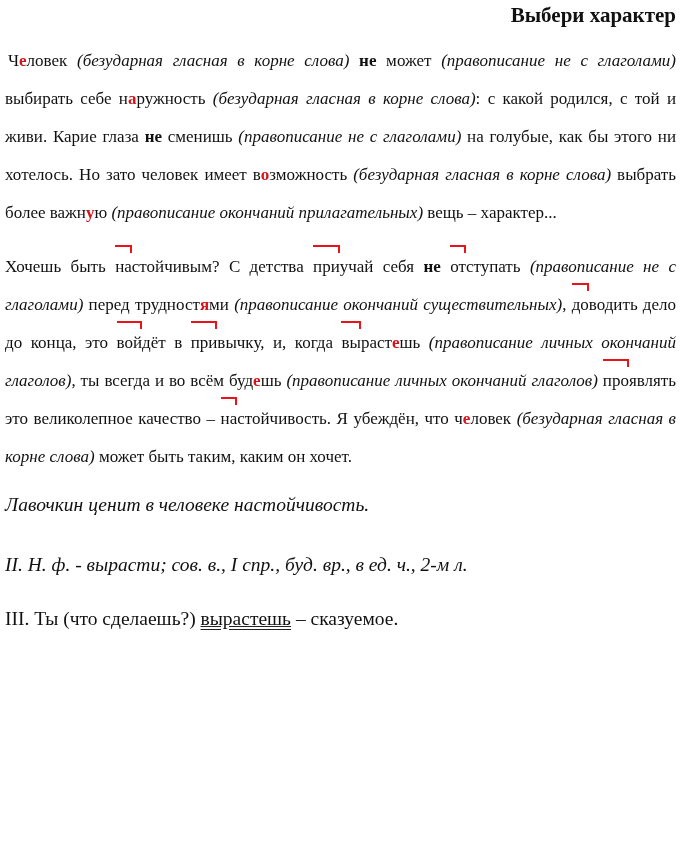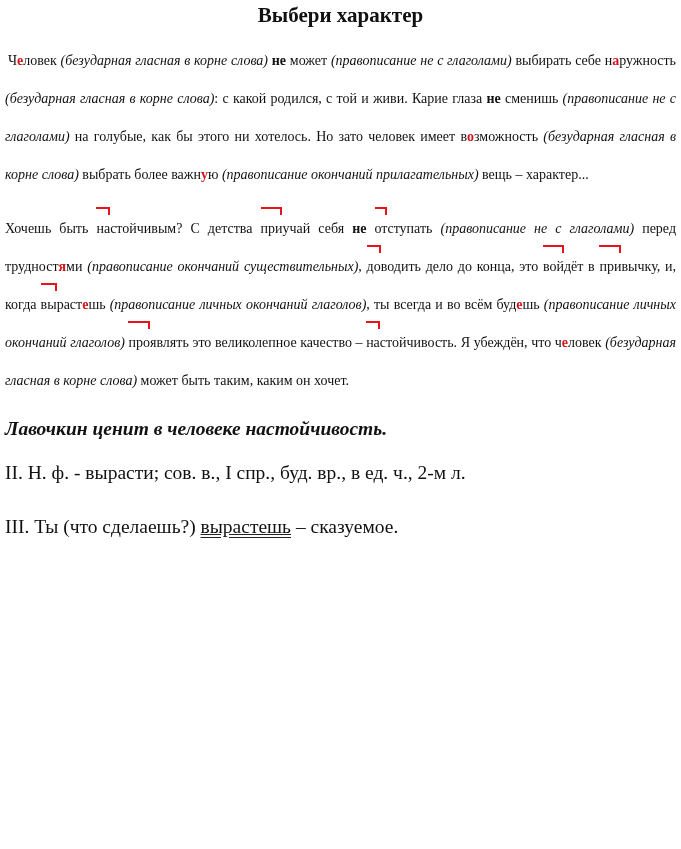--- a/index.html
+++ b/index.html
@@ -15,30 +15,30 @@
       font-family: "Liberation Serif", "DejaVu Serif", serif;
       color: #111111;
     }
     .page {
       position: absolute;
       left: 5px;
       top: 0;
       width: 671px;
     }
     .title {
-      text-align: center;
+      text-align: right;
       font-weight: bold;
       font-size: 21px;
       margin: 0;
       padding-top: 2px;
       height: 40px;
       line-height: 26px;
     }
     .para {
-      font-size: 14px;
+      font-size: 17px;
       line-height: 38px;
       text-align: justify;
       margin: 0;
     }
     .para.p1 { text-indent: 3px; margin-top: 0; }
     .para.p2 { margin-top: 16px; }
     .it { font-style: italic; }
     .b { font-weight: bold; }
     .red {
       color: #d4141b;
@@ -54,32 +54,32 @@
       left: 0;
       right: 0;
       top: -3px;
       height: 8px;
       border-top: 2px solid #e8141c;
       border-right: 2px solid #e8141c;
       box-sizing: border-box;
     }
     .summary {
       font-size: 19.5px;
-      font-weight: bold;
+      font-weight: normal;
       font-style: italic;
       margin: 16px 0 0 0;
       line-height: 26px;
     }
     .analysis {
       font-size: 19.5px;
       margin: 0;
       line-height: 26px;
     }
     .analysis.a1 { margin-top: 28px; }
-    .analysis.a2 { margin-top: 18px; }
+    .analysis.a2 { margin-top: 34px; font-style: italic; }
     .analysis.a3 { margin-top: 28px; }
     .dbl-underline {
       text-decoration: underline;
       text-decoration-style: double;
       text-decoration-color: #222;
     }
     .watermark-wrap {
       position: absolute;
       left: 128px;
       top: 712px;

